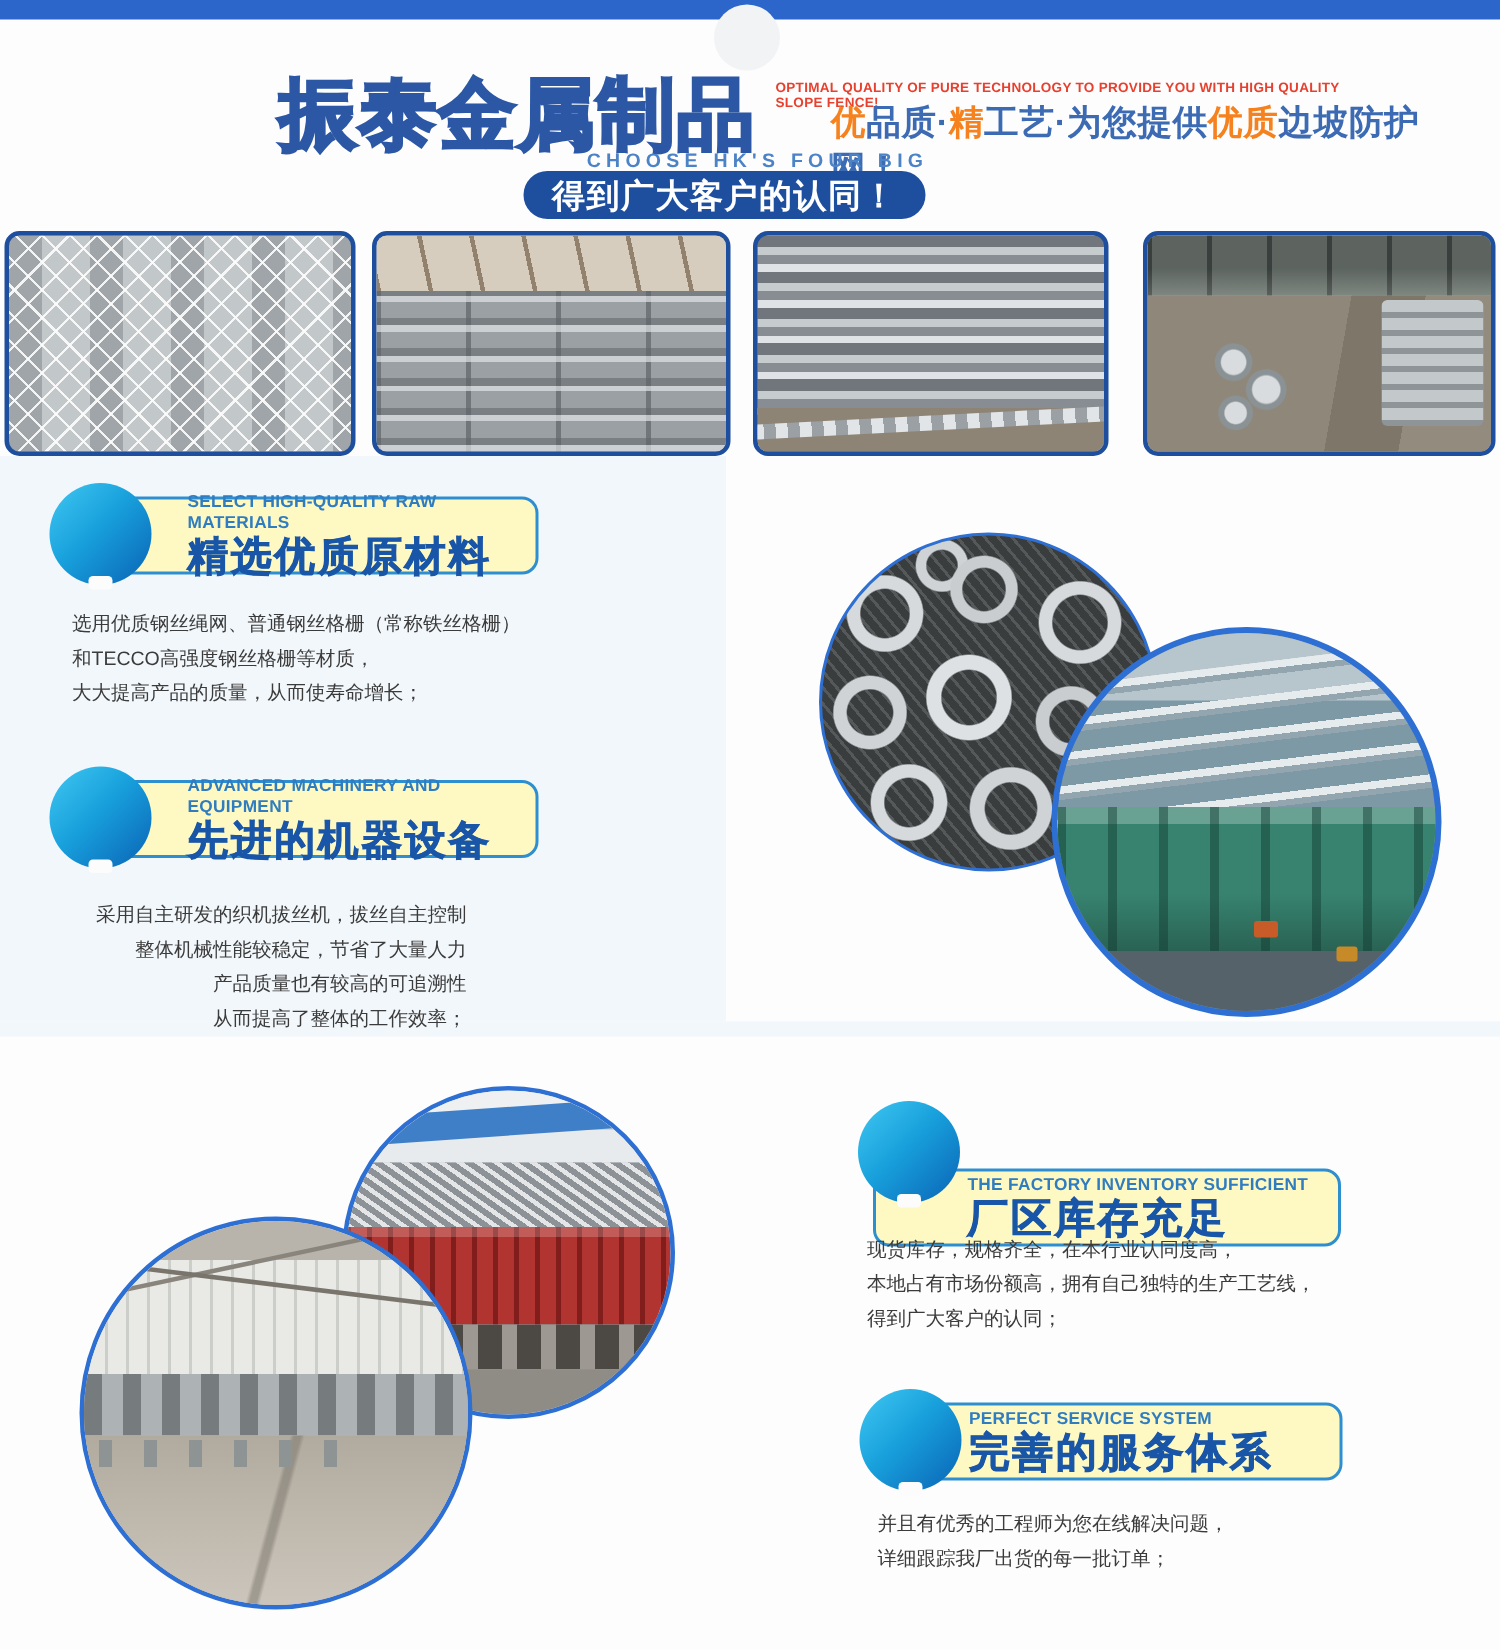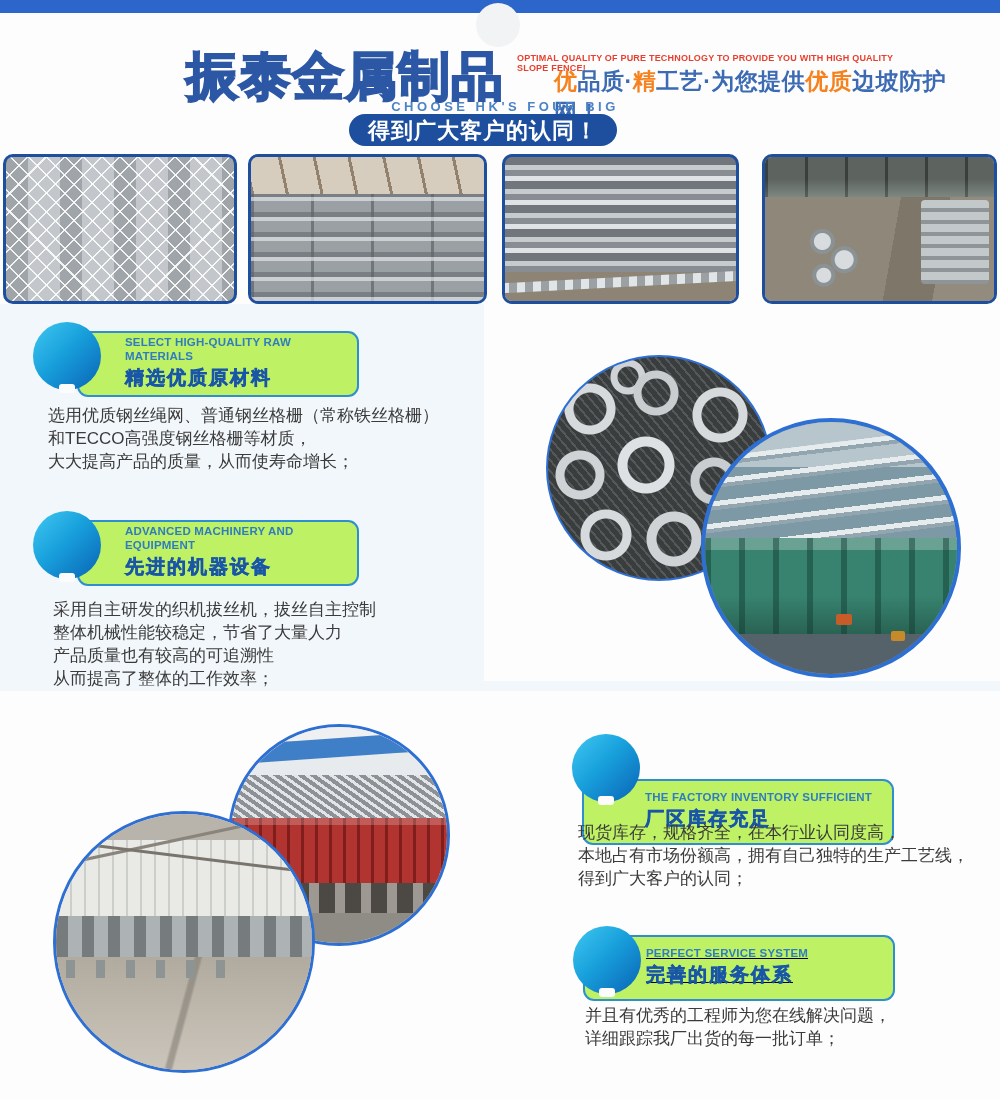--- a/index.html
+++ b/index.html
@@ -52,40 +52,40 @@
       radial-gradient(circle at 30% 30%, #d9dcde 0 8px, #8b9296 9px 12px, rgba(0,0,0,0) 13px),
       radial-gradient(circle at 62% 58%, #d9dcde 0 9px, #8b9296 10px 13px, rgba(0,0,0,0) 14px),
       radial-gradient(circle at 32% 82%, #d9dcde 0 7px, #8b9296 8px 11px, rgba(0,0,0,0) 12px);}
 
   
   .panel{position:absolute;left:0;top:304px;width:484px;height:377px;background:#f2f7fb;}
   .strip{position:absolute;left:0;top:681px;width:1000px;height:10px;background:#f2f7fb;}
 
   
   .sec{position:absolute;width:420px;height:90px;}
-  .sec .pill{position:absolute;left:44px;top:9px;height:66px;background:#bef264;border:2px solid #2e8fd0;
+  .sec .pill{position:absolute;left:44px;top:9px;height:52px;background:#fef9c3;border:2px solid #2e8fd0;
       border-radius:11px;box-sizing:border-box;display:flex;flex-direction:column;justify-content:center;}
   .sec .pill .en{font-size:11.5px;font-weight:bold;color:#2f7cc0;letter-spacing:0.2px;line-height:14px;}
-  .sec .pill .ti{font-size:19px;font-weight:bold;color:#1956a8;letter-spacing:2px;line-height:30px;
+  .sec .pill .ti{font-size:27px;font-weight:bold;color:#1956a8;letter-spacing:2px;line-height:30px;
       -webkit-text-stroke:0.6px #1956a8;}
   .sec .ring{position:absolute;left:0;top:0;width:68px;height:68px;border-radius:50%;
       background:linear-gradient(135deg,#41c8f2 0%,#18a0dc 45%,#0a63b5 100%);z-index:2;}
   .sec .ball{position:absolute;left:5px;top:5px;width:58px;height:58px;border-radius:50%;
       background:radial-gradient(circle at 35% 30%, #ffffff 0 55%, #ececee 82%, #dcdee0 100%);
       display:flex;align-items:center;justify-content:center;}
   .sec .num{font-family:"DejaVu Serif",serif;font-style:italic;font-weight:bold;font-size:30px;color:#15497e;}
   .sec .notch{position:absolute;left:26px;top:62px;width:16px;height:9px;border-radius:3px;background:#fcfcfc;z-index:3;}
   .sec1{left:33px;top:322px;}  .sec1 .pill{width:282px;padding-left:46px;}
   .sec2{left:33px;top:511px;}  .sec2 .pill{width:282px;padding-left:46px;}
   .sec3{left:572px;top:734px;} .sec3 .pill{left:10px;width:312px;padding-left:61px;margin-top:36px;}
-  .sec4{left:573px;top:926px;} .sec4 .pill{left:10px;width:312px;padding-left:61px;text-decoration:underline;}
-
-  .bodytext{position:absolute;font-size:17px;line-height:23px;color:#3b3b3b;}
+  .sec4{left:573px;top:926px;} .sec4 .pill{left:10px;width:312px;padding-left:61px;}
+
+  .bodytext{position:absolute;font-size:13px;line-height:23px;color:#3b3b3b;}
   .body1{left:48px;top:404px;}
-  .body2{left:53px;top:598px;}
+  .body2{left:64px;top:598px;text-align:right;}
   .body3{left:578px;top:821px;}
   .body4{left:585px;top:1004px;}
 
   
   .circ{position:absolute;border-radius:50%;overflow:hidden;border:3px solid #2e6fd3;background:#888;}
   .c-coils{left:546px;top:355px;width:222px;height:222px;border-width:2px;background-color:#3a3d3e;background-image:
       radial-gradient(circle at 42px 52px, rgba(0,0,0,0) 16px, #d6dadc 17px 25px, rgba(0,0,0,0) 26px),
       radial-gradient(circle at 108px 36px, rgba(0,0,0,0) 14px, #c9cdd0 15px 22px, rgba(0,0,0,0) 23px),
       radial-gradient(circle at 172px 58px, rgba(0,0,0,0) 18px, #d6dadc 19px 27px, rgba(0,0,0,0) 28px),
       radial-gradient(circle at 32px 118px, rgba(0,0,0,0) 15px, #cfd3d6 16px 24px, rgba(0,0,0,0) 25px),

